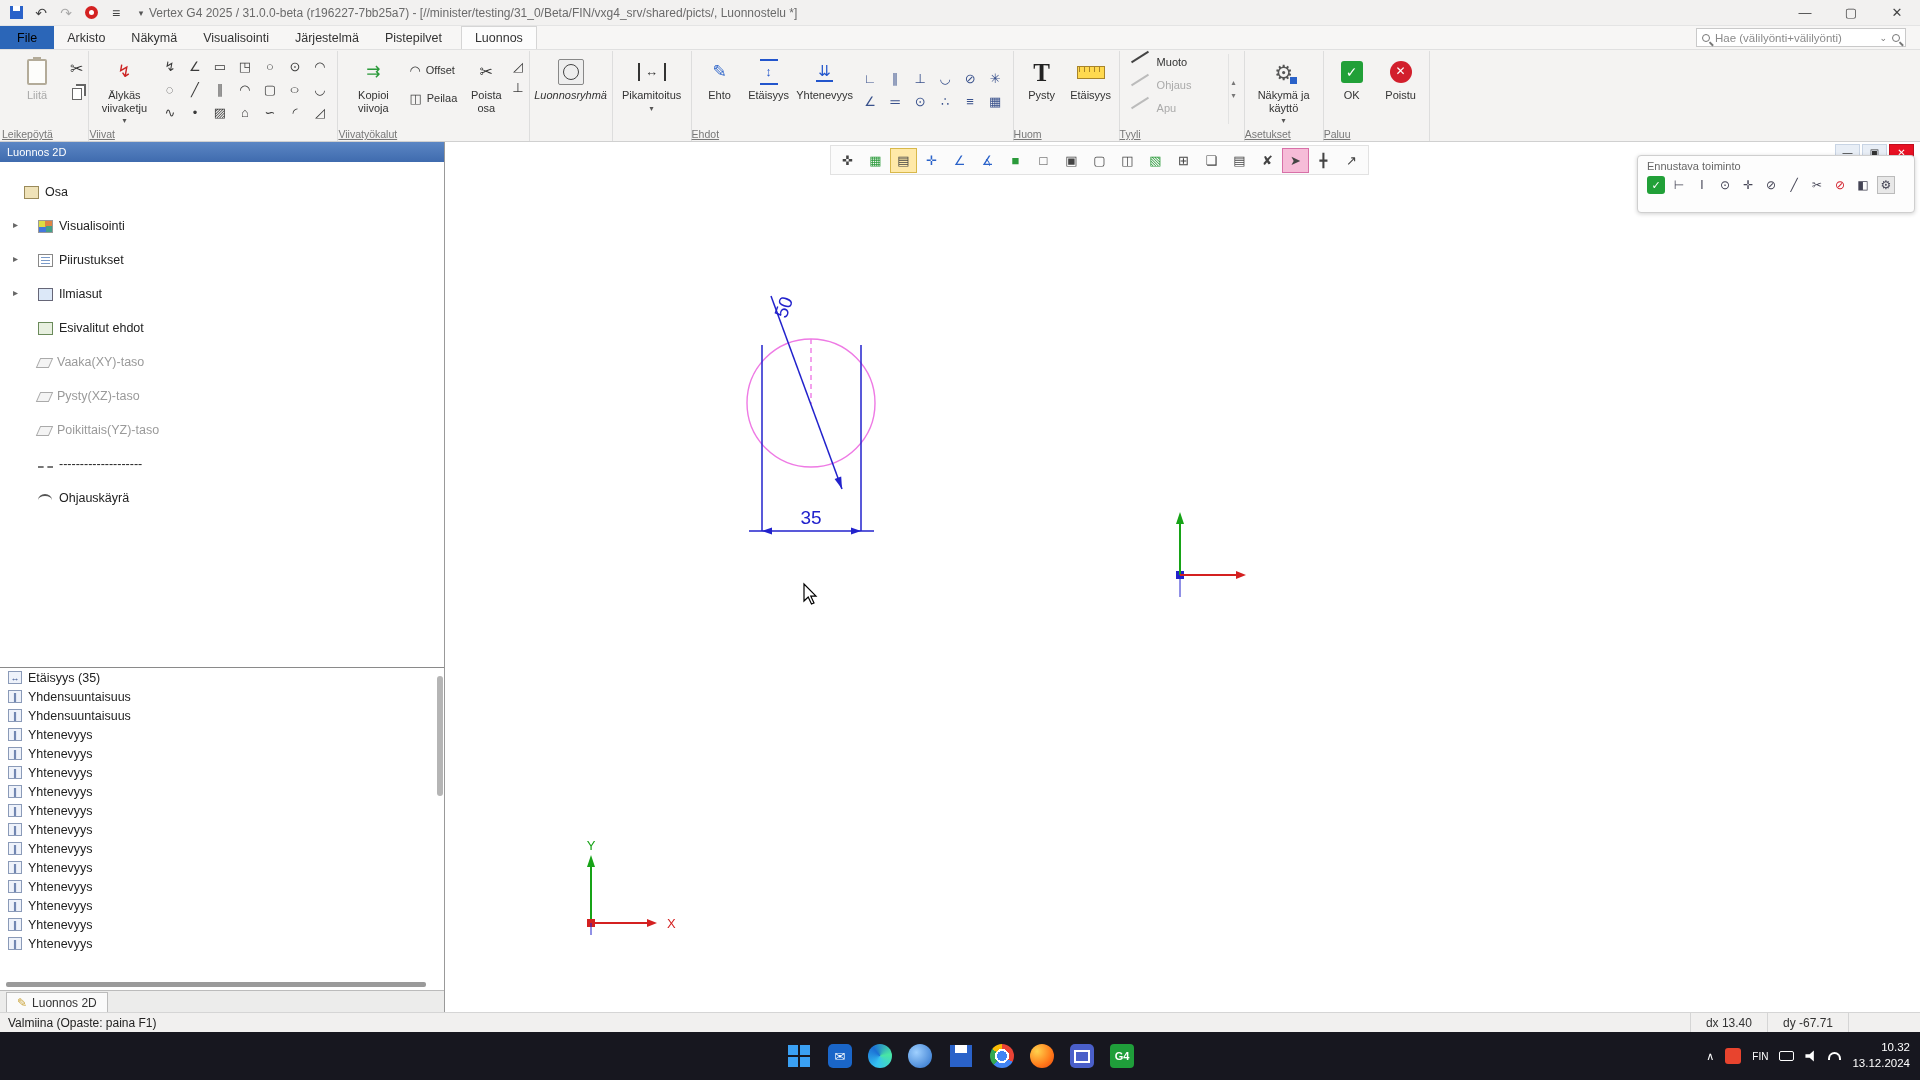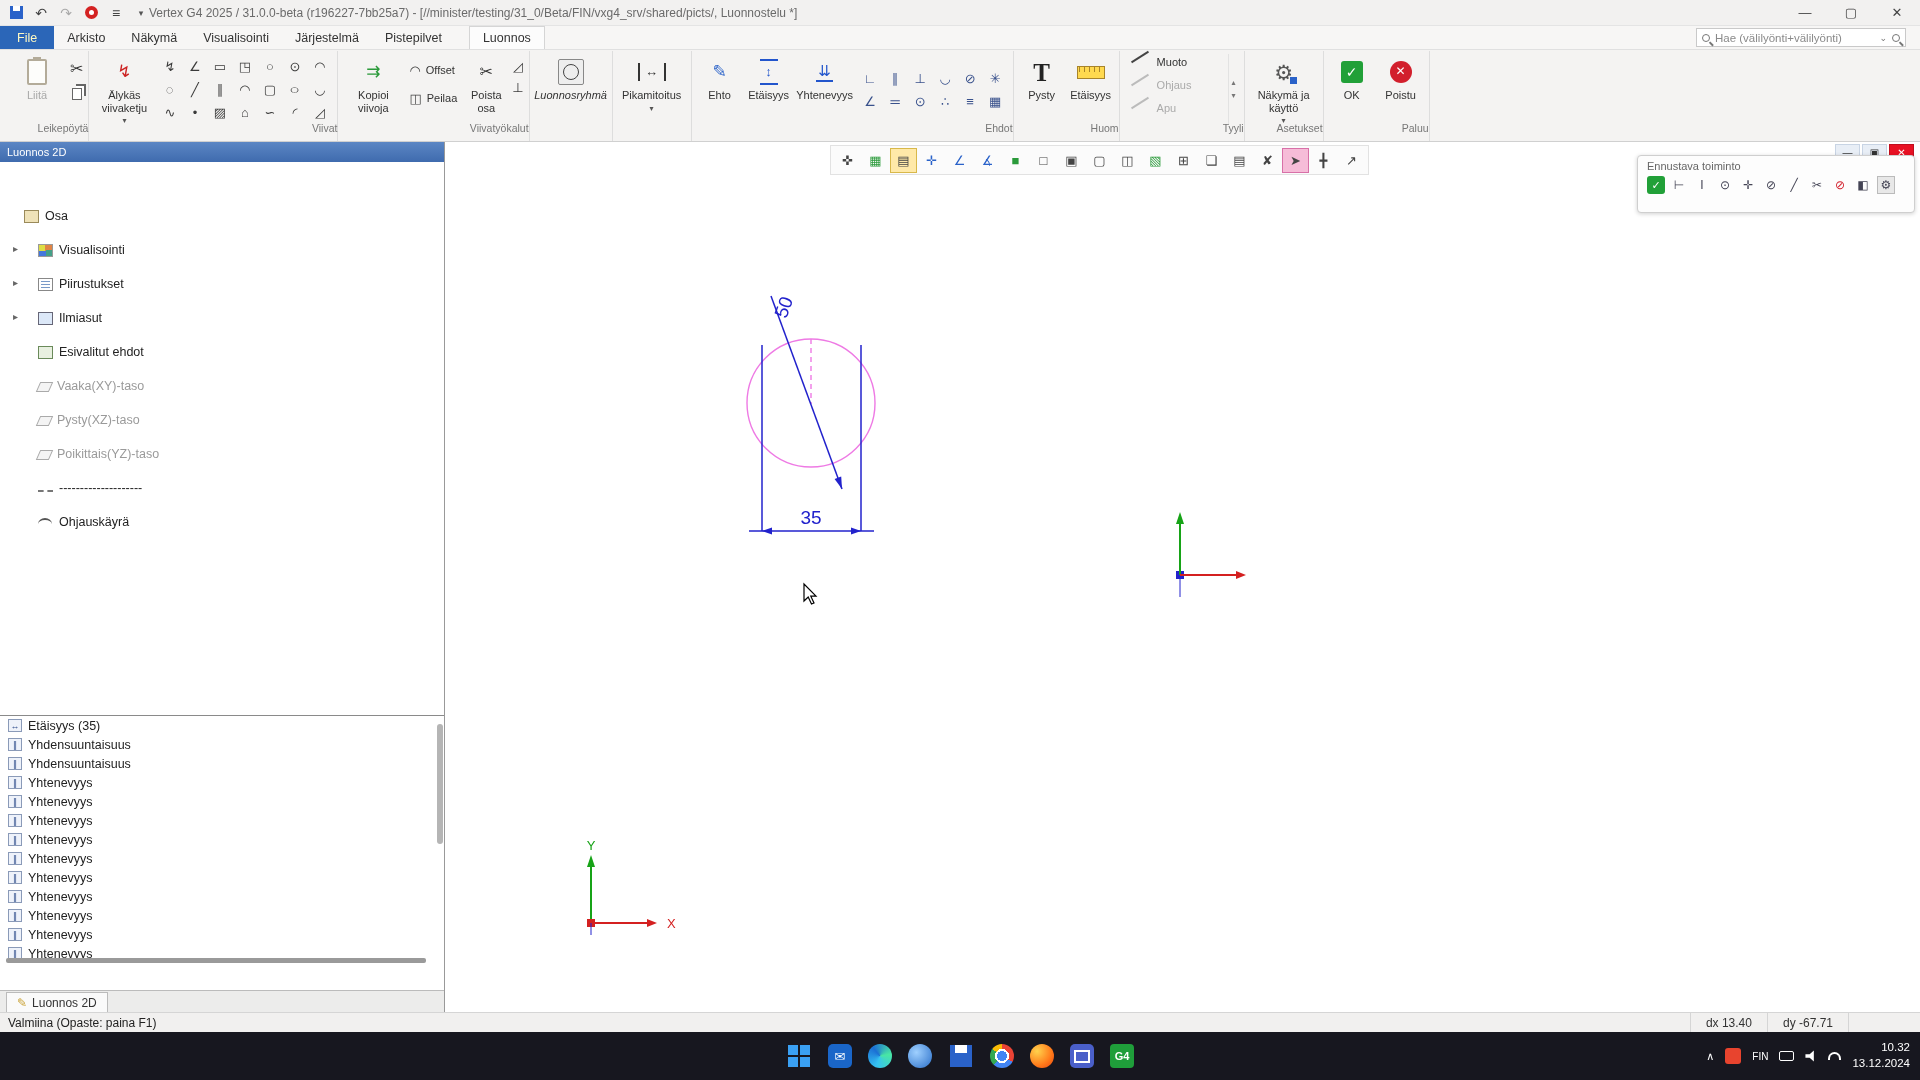--- a/index.html
+++ b/index.html
@@ -16,32 +16,32 @@
 .ic-record{width:13px;height:13px;border-radius:50%;background:#d42222;position:relative;}
 .ic-record::after{content:"";position:absolute;left:4px;top:4px;width:5px;height:5px;border-radius:50%;background:#fff;}
 .ic-caret{font-size:9px;color:#555;}
 .t-title{flex:1;white-space:nowrap;overflow:hidden;text-overflow:ellipsis;color:#6a6a6a;}
 .t-ctrls{display:flex;height:100%;}
 .t-btn{width:46px;display:flex;align-items:center;justify-content:center;font-size:13px;color:#444;}
 
 
 .menubar{height:24px;background:#f7f6f5;display:flex;align-items:stretch;font-size:12.5px;border-bottom:1px solid #e0e0e0;}
 .mtab{padding:0 13px;display:flex;align-items:center;color:#333;}
-.mtab.file{background:#2b66b8;color:#fef9c3;padding:0 17px;}
-.mtab.active{background:#fcfcfc;border:1px solid #d5d5d5;border-bottom:none;margin-left:14px;}
+.mtab.file{background:#2b66b8;color:#000000;padding:0 17px;}
+.mtab.active{background:#fcfcfc;border:1px solid #d5d5d5;border-bottom:none;margin-left:6px;}
 .msearch{margin-left:auto;margin-right:14px;align-self:center;width:210px;height:19px;background:#fff;border:1px solid #c9c9c9;display:flex;align-items:center;padding:0 5px;gap:5px;color:#8a8a8a;font-size:11.5px;}
 .mag{width:8px;height:8px;border:1.5px solid #777;border-radius:50%;position:relative;flex:none;}
 .mag::after{content:"";position:absolute;width:5px;height:1.5px;background:#777;transform:rotate(45deg);left:6px;top:8px;}
 .msearch .chev{margin-left:auto;color:#777;font-size:9px;}
 .ph{white-space:nowrap;overflow:hidden;}
 
 
 .ribbon{height:92px;background:#f4f3f2;border-bottom:1px solid #d0d0d0;display:flex;align-items:stretch;padding:1px 0 0 2px;}
 .rg{position:relative;border-right:1px solid #ddd;padding:3px 5px 15px 5px;display:flex;gap:3px;align-items:flex-start;}
-.rg-label{position:absolute;left:0;right:0;bottom:7px;text-align:right;font-size:10.5px;color:#777;}
+.rg-label{position:absolute;left:0;right:0;bottom:1px;text-align:left;font-size:10.5px;color:#777;text-decoration:underline;}
 .bb{width:60px;height:72px;display:flex;flex-direction:column;align-items:center;font-size:11px;color:#333;text-align:center;line-height:1.15;padding-top:3px;gap:2px;border-radius:3px;}
 .bb .bico{height:30px;display:flex;align-items:center;justify-content:center;}
 .bb.dis{color:#a8a8a8;}
 .bb.narrow{width:46px;}
 .caret{font-size:8px;color:#555;}
 .sb{height:22px;display:flex;align-items:center;gap:5px;font-size:11px;color:#333;padding:0 3px;}
 .lp-col{display:flex;flex-direction:column;gap:6px;padding-top:5px;align-items:center;}
 .ico-clipboard{width:20px;height:26px;border:2px solid #b3ab99;background:#fdfdfb;position:relative;border-radius:2px;}
 .ico-clipboard::before{content:"";position:absolute;top:-4px;left:4px;width:8px;height:4px;background:#b3ab99;}
 .ico-scissors{font-size:16px;color:#333;}
@@ -70,21 +70,21 @@
 .ty-row.dis{color:#aaa;}
 .ty-row.dis .lin{background:#bbb;}
 .ty-arrows{display:flex;flex-direction:column;justify-content:center;gap:4px;color:#777;font-size:8px;padding:0 3px;border-left:1px solid #e2e2e2;height:70px;}
 .ico-gear{font-size:21px;color:#555;position:relative;line-height:1;}
 .ico-gear::after{content:"";position:absolute;right:-4px;bottom:-1px;width:7px;height:7px;background:#2a62c9;}
 .ico-ok{width:22px;height:22px;background:#21a038;border-radius:3px;color:#fff;font-size:14px;display:flex;align-items:center;justify-content:center;}
 .ico-del{width:22px;height:22px;background:#d21f2c;border-radius:50%;color:#fff;font-size:12px;display:flex;align-items:center;justify-content:center;}
 
 
 .main{flex:1;display:flex;min-height:0;}
-.sidepanel{width:445px;flex:none;border-right:1px solid #999;display:flex;flex-direction:column;background:#fff;gap:24px;}
+.sidepanel{width:445px;flex:none;border-right:1px solid #999;display:flex;flex-direction:column;background:#fff;}
 .sp-header{height:20px;background:linear-gradient(#5b86c4,#3f6bae);color:#fff;font-size:11px;display:flex;align-items:center;padding:0 7px;}
 .sp-tree{height:505px;flex:none;padding-top:5px;position:relative;overflow:hidden;}
 .tree-item{height:18px;display:flex;align-items:center;font-size:12.5px;color:#222;padding-left:38px;position:relative;margin-top:16px;}
 .tree-item.root{padding-left:24px;}
 .tree-item.expandable::before{content:"▸";position:absolute;left:13px;top:2px;color:#666;font-size:10px;}
 .tree-item.muted .tlabel{color:#9a9a9a;}
 .tico{width:15px;height:13px;margin-right:6px;flex:none;position:relative;}
 .tico[data-name="part-icon"]{border:1px solid #9a8a5a;background:#efe2b8;}
 .tico[data-name="visual-icon"]{background:conic-gradient(#e08444 0 25%,#44a088 0 50%,#4477dd 0 75%,#dddd44 0);border:1px solid #999;}
 .tico[data-name="drawing-icon"]{background:#fff;border:1px solid #888;}

